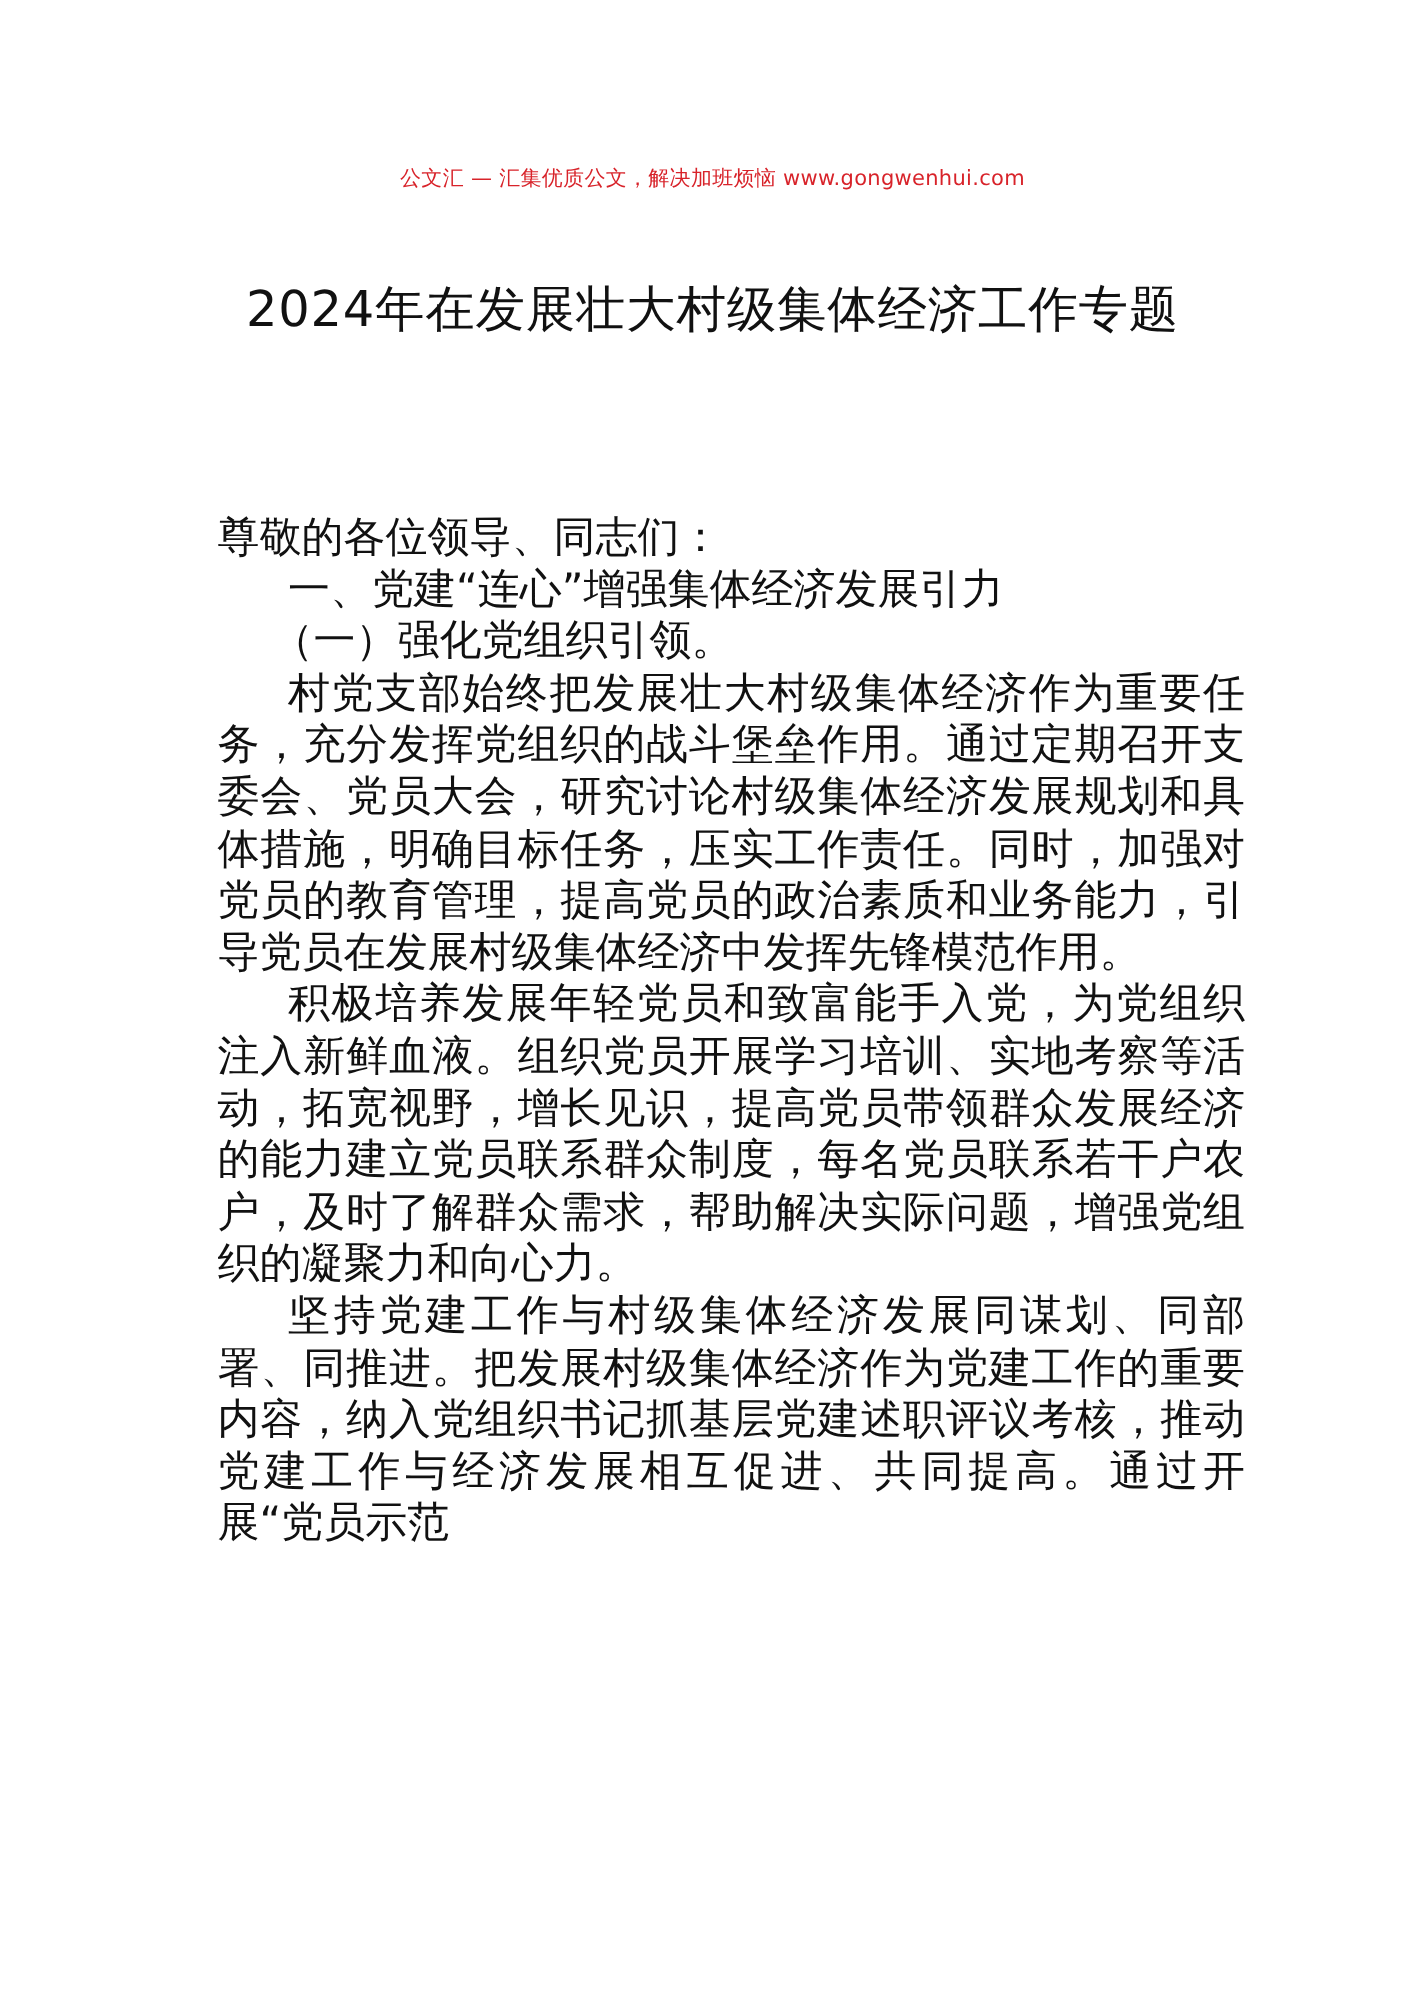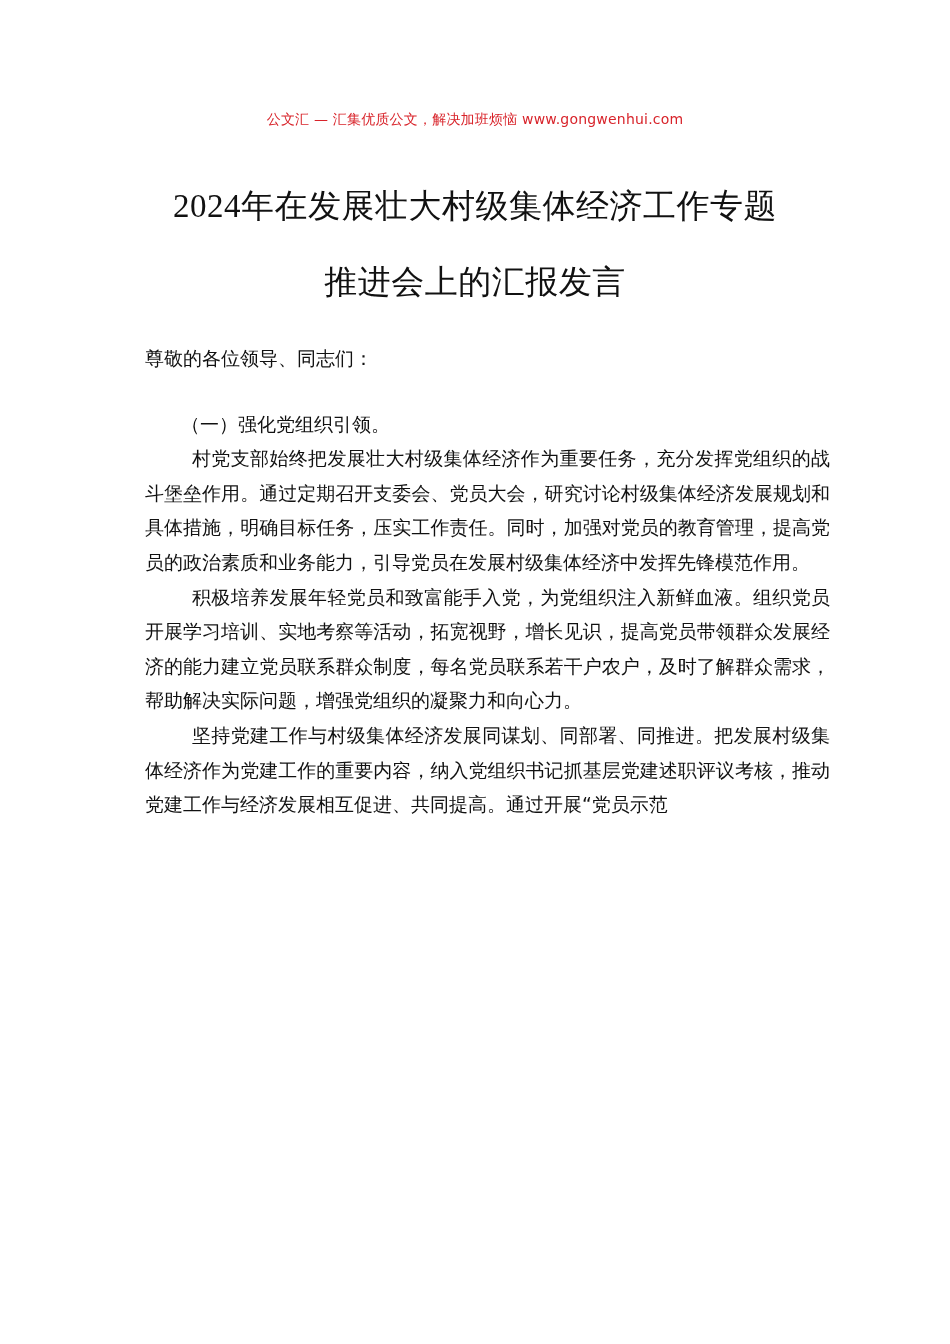--- a/index.html
+++ b/index.html
@@ -41,63 +41,61 @@
       width: 750px;
       text-align: center;
       font-size: 33px;
       line-height: 76px;
       color: #111111;
       letter-spacing: 0.5px;
     }
     .title-line {
       display: block;
       white-space: nowrap;
-      font-family: Liberation Serif, serif;
     }
     .body {
       position: absolute;
       top: 341px;
       left: 145px;
       width: 685px;
-      font-size: 19px;
+      font-size: 28px;
       line-height: 34.6px;
       color: #111111;
     }
     .para {
       margin: 0;
       text-align: justify;
       text-align-last: left;
     }
     .indent {
       text-indent: 47px;
     }
     .noindent {
       text-indent: 0;
     }
     .heading-1 {
       text-indent: 47px;
     }
     .heading-2 {
       text-indent: 36px;
-      margin-top: 31px;
     }
   </style>
 </head>
 <body>
 
 <div class="page">
 
   <div class="header-banner">公文汇 — 汇集优质公文，解决加班烦恼 www.gongwenhui.com</div>
 
   <div class="title">
     <span class="title-line">2024年在发展壮大村级集体经济工作专题</span>
-    <span class="title-line">推进会上的汇报发言</span>
   </div>
 
   <div class="body">
     <p class="para noindent">尊敬的各位领导、同志们：</p>
+    <p class="para heading-1">一、党建“连心”增强集体经济发展引力</p>
     <p class="para heading-2">（一）强化党组织引领。</p>
     <p class="para indent">村党支部始终把发展壮大村级集体经济作为重要任务，充分发挥党组织的战斗堡垒作用。通过定期召开支委会、党员大会，研究讨论村级集体经济发展规划和具体措施，明确目标任务，压实工作责任。同时，加强对党员的教育管理，提高党员的政治素质和业务能力，引导党员在发展村级集体经济中发挥先锋模范作用。</p>
     <p class="para indent">积极培养发展年轻党员和致富能手入党，为党组织注入新鲜血液。组织党员开展学习培训、实地考察等活动，拓宽视野，增长见识，提高党员带领群众发展经济的能力建立党员联系群众制度，每名党员联系若干户农户，及时了解群众需求，帮助解决实际问题，增强党组织的凝聚力和向心力。</p>
     <p class="para indent">坚持党建工作与村级集体经济发展同谋划、同部署、同推进。把发展村级集体经济作为党建工作的重要内容，纳入党组织书记抓基层党建述职评议考核，推动党建工作与经济发展相互促进、共同提高。通过开展“党员示范</p>
   </div>
 
 </div>
 
 </body></html>

